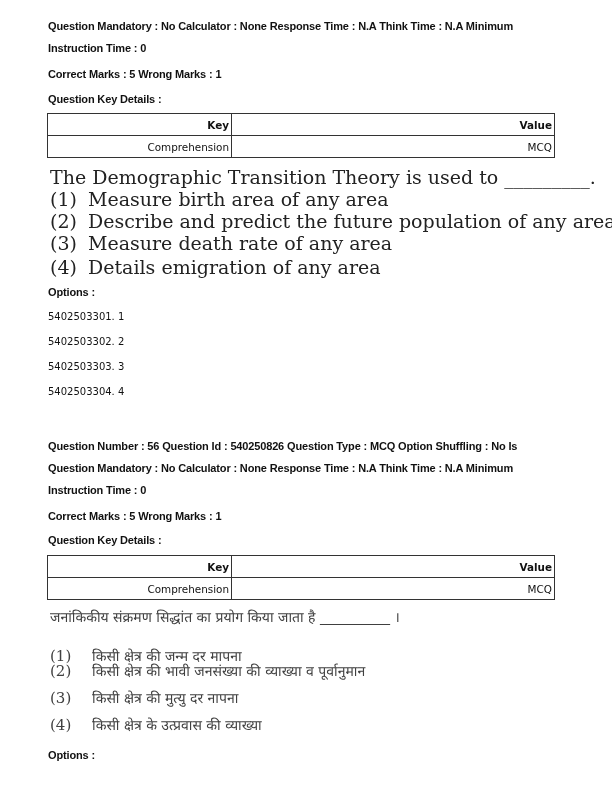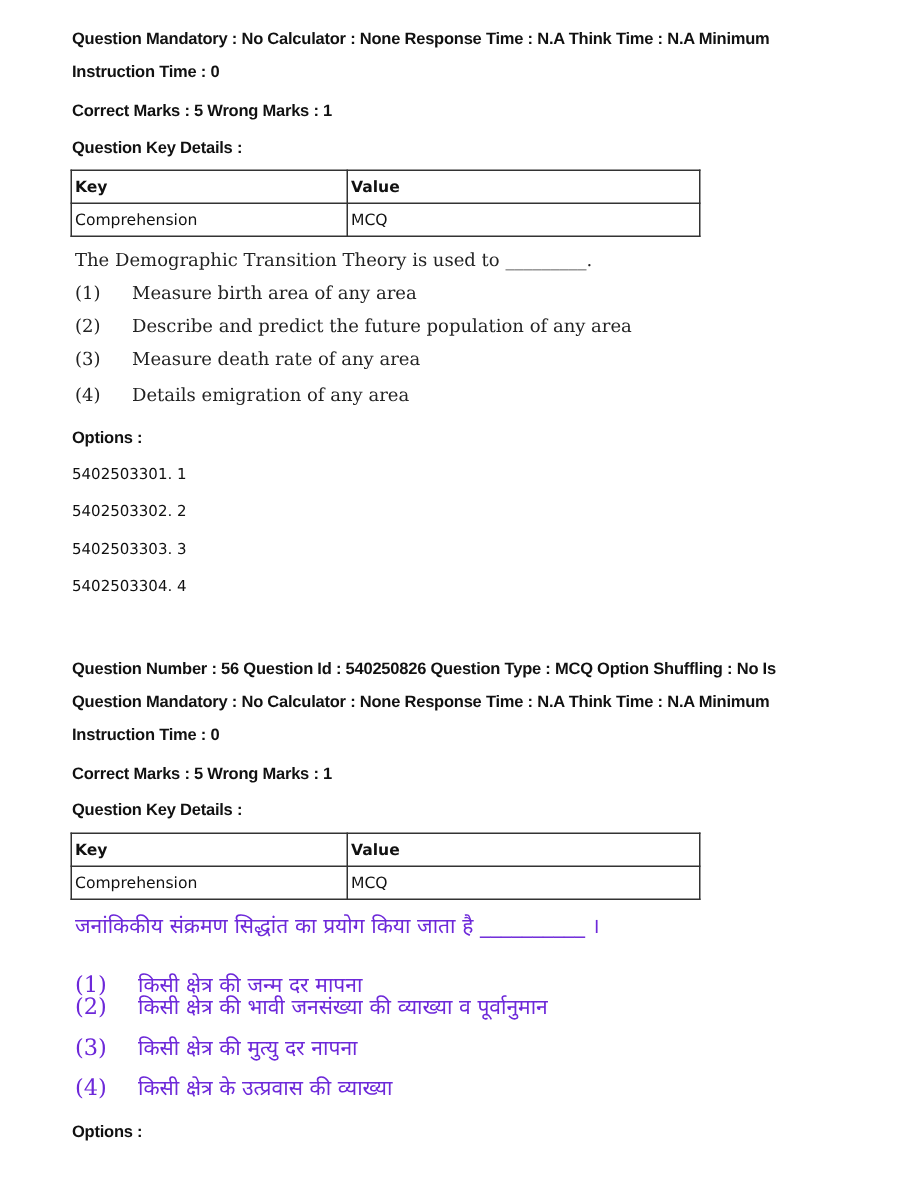--- a/index.html
+++ b/index.html
@@ -7,36 +7,36 @@
   .meta {
     position: absolute; left: 48px;
     font-family: Liberation Sans, sans-serif; font-weight: bold; font-size: 11px;
     white-space: nowrap; letter-spacing: -0.15px;
   }
   .opt {
     position: absolute; left: 48px;
     font-family: "DejaVu Sans", sans-serif; font-size: 10px; white-space: nowrap;
   }
   table.kd {
-    position: absolute; left: 47px; width: 420px; border-collapse: collapse;
-    font-family: "DejaVu Sans", sans-serif; font-size: 10.4px;
+    position: absolute; left: 47px; width: 508px; border-collapse: collapse;
+    font-family: "DejaVu Sans", sans-serif; font-size: 10.4px; text-align: right;
   }
   table.kd td {
     border: 1px solid #333; padding: 0 2px; height: 21px; vertical-align: middle;
   }
   table.kd td.c1 { width: 179px; }
   table.kd tr.hdr td { font-weight: bold; }
   .q {
     position: absolute; left: 50px;
-    font-family: "DejaVu Serif", serif; font-size: 12px; color: #222; white-space: nowrap;
+    font-family: "DejaVu Serif", serif; font-size: 19px; color: #222; white-space: nowrap;
   }
   .q .num { display: inline-block; width: 38px; }
   .qh {
     position: absolute; left: 50px;
-    font-family: "DejaVu Sans", sans-serif; font-size: 14px; color: #6d28d9; white-space: nowrap;
+    font-family: "DejaVu Sans", sans-serif; font-size: 14px; color: #404040; white-space: nowrap;
   }
   .qh .num { display: inline-block; width: 42px; font-family: "DejaVu Serif", serif; font-size: 15px; }
 </style>
 </head>
 <body>
 
 <div class="meta" style="top:20px">Question Mandatory : No Calculator : None Response Time : N.A Think Time : N.A Minimum</div>
 <div class="meta" style="top:42px">Instruction Time : 0</div>
 <div class="meta" style="top:68px">Correct Marks : 5 Wrong Marks : 1</div>
 <div class="meta" style="top:93px">Question Key Details :</div>

